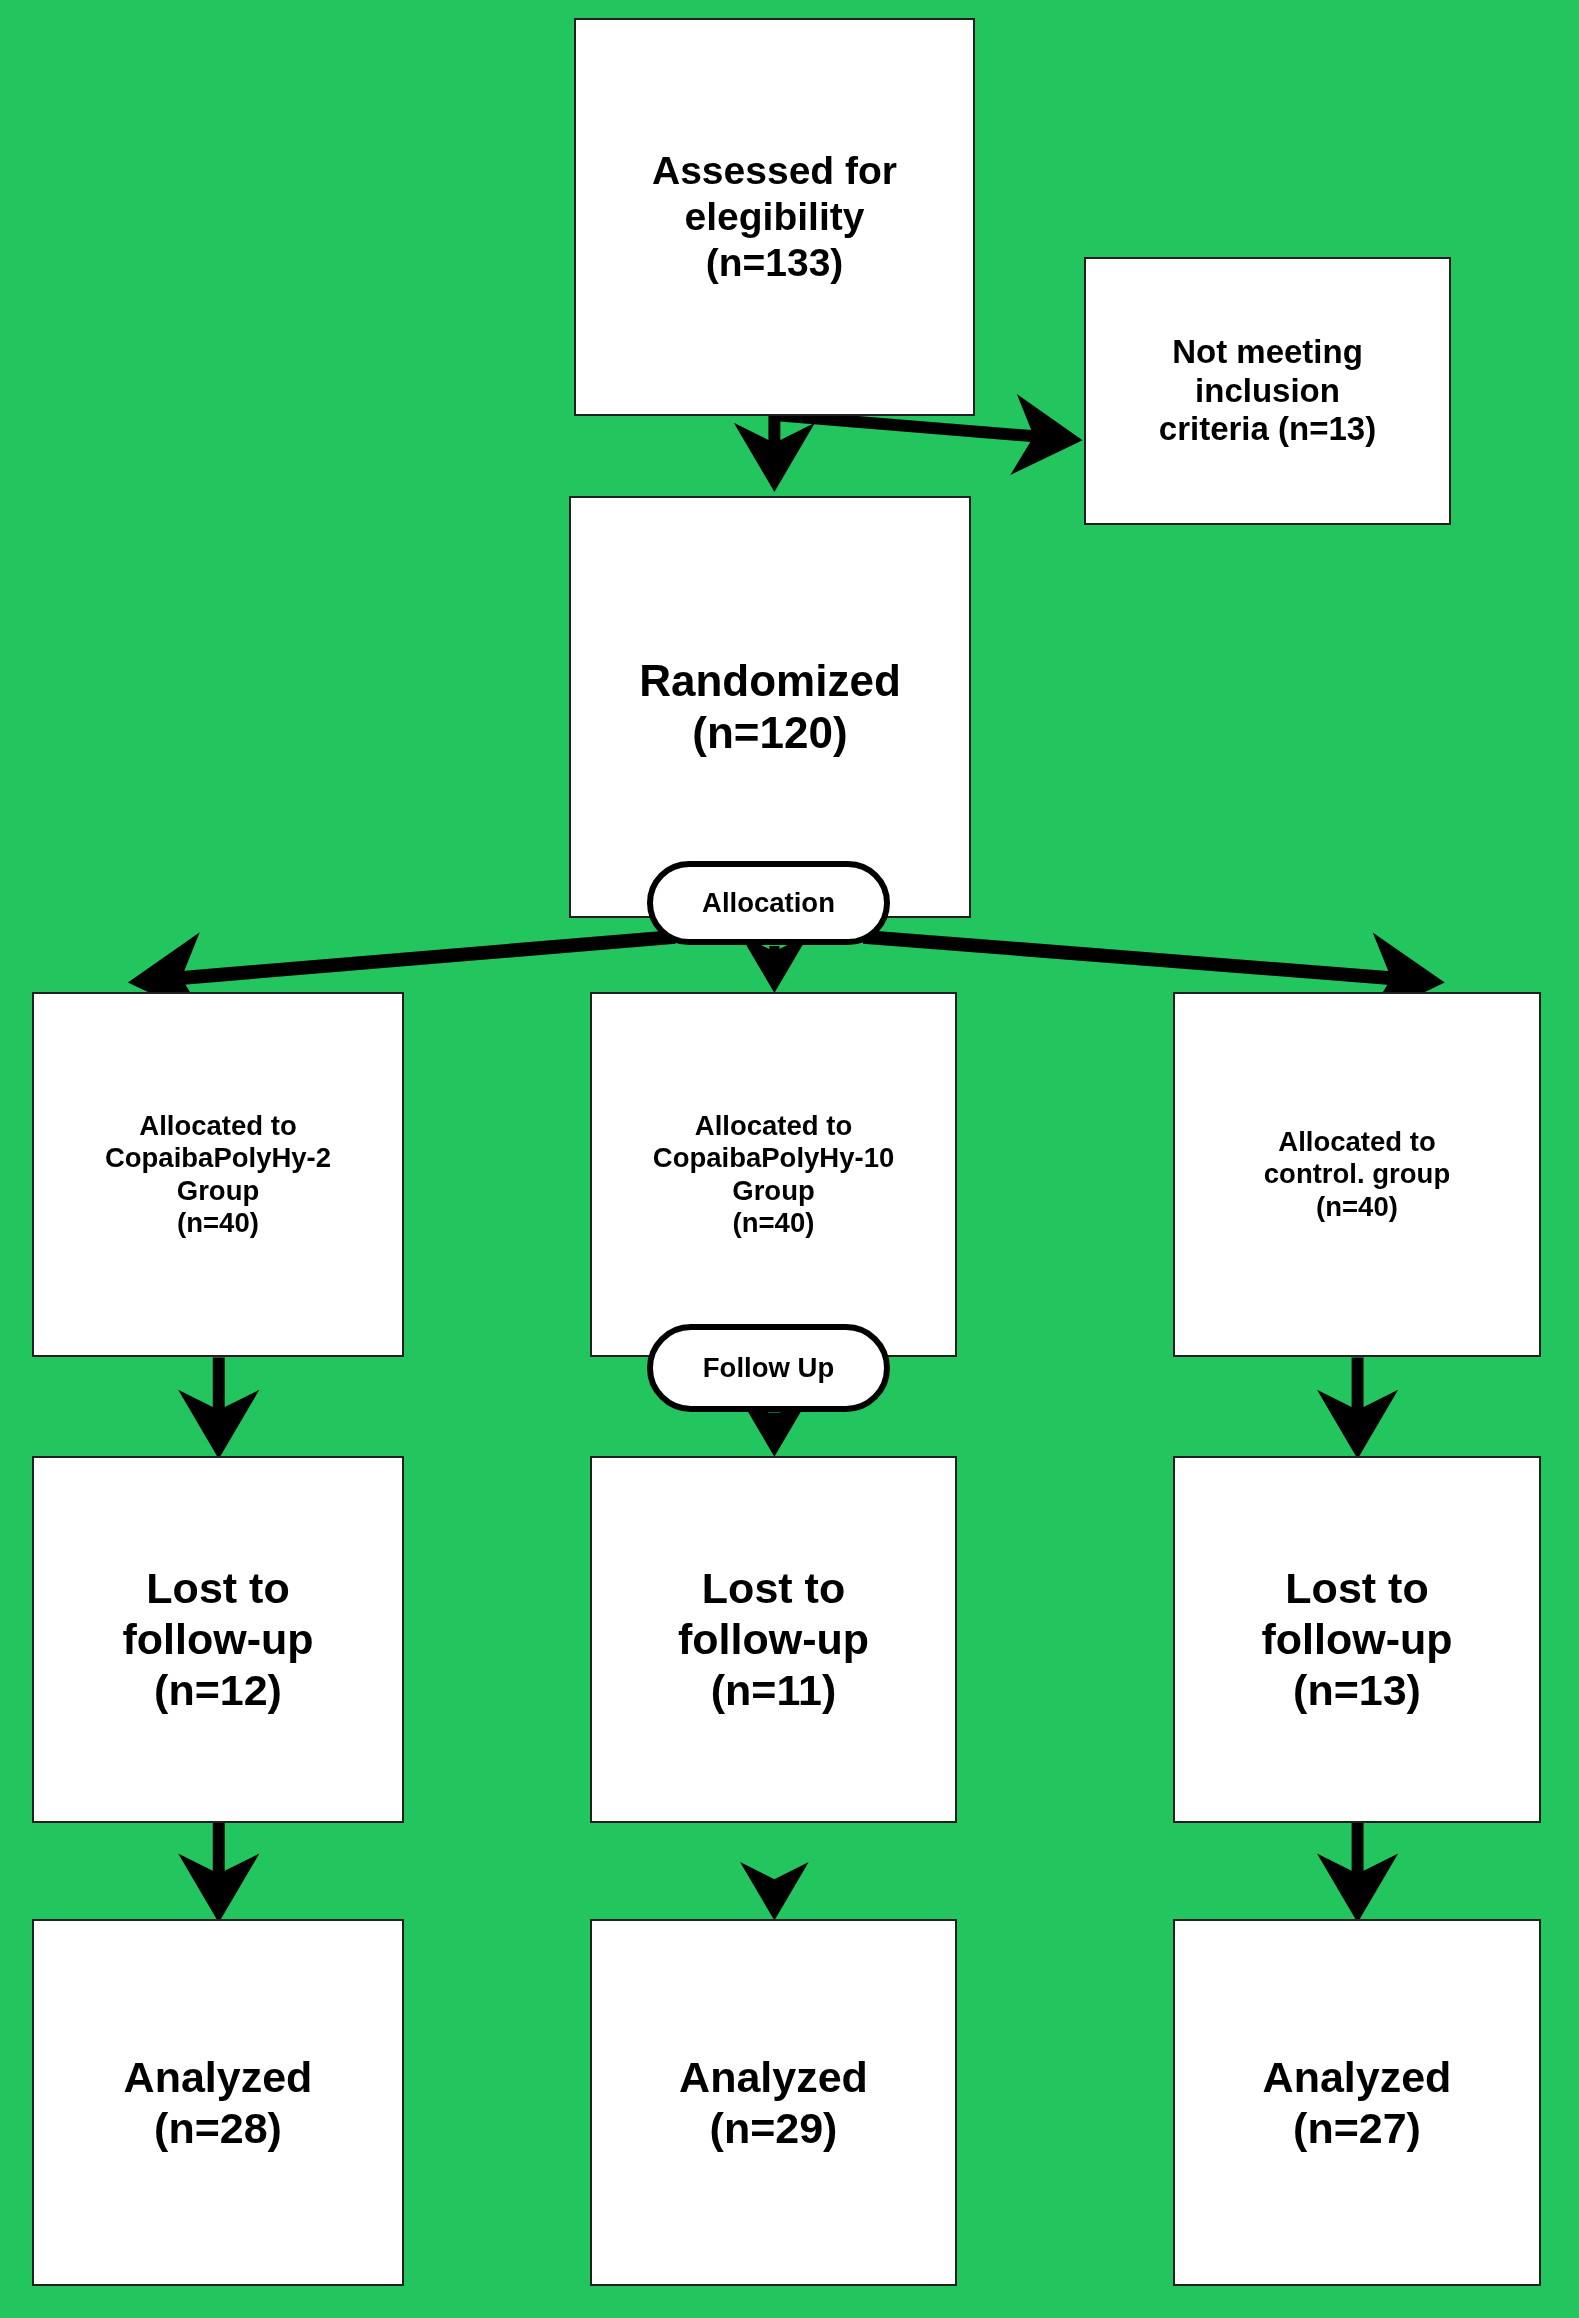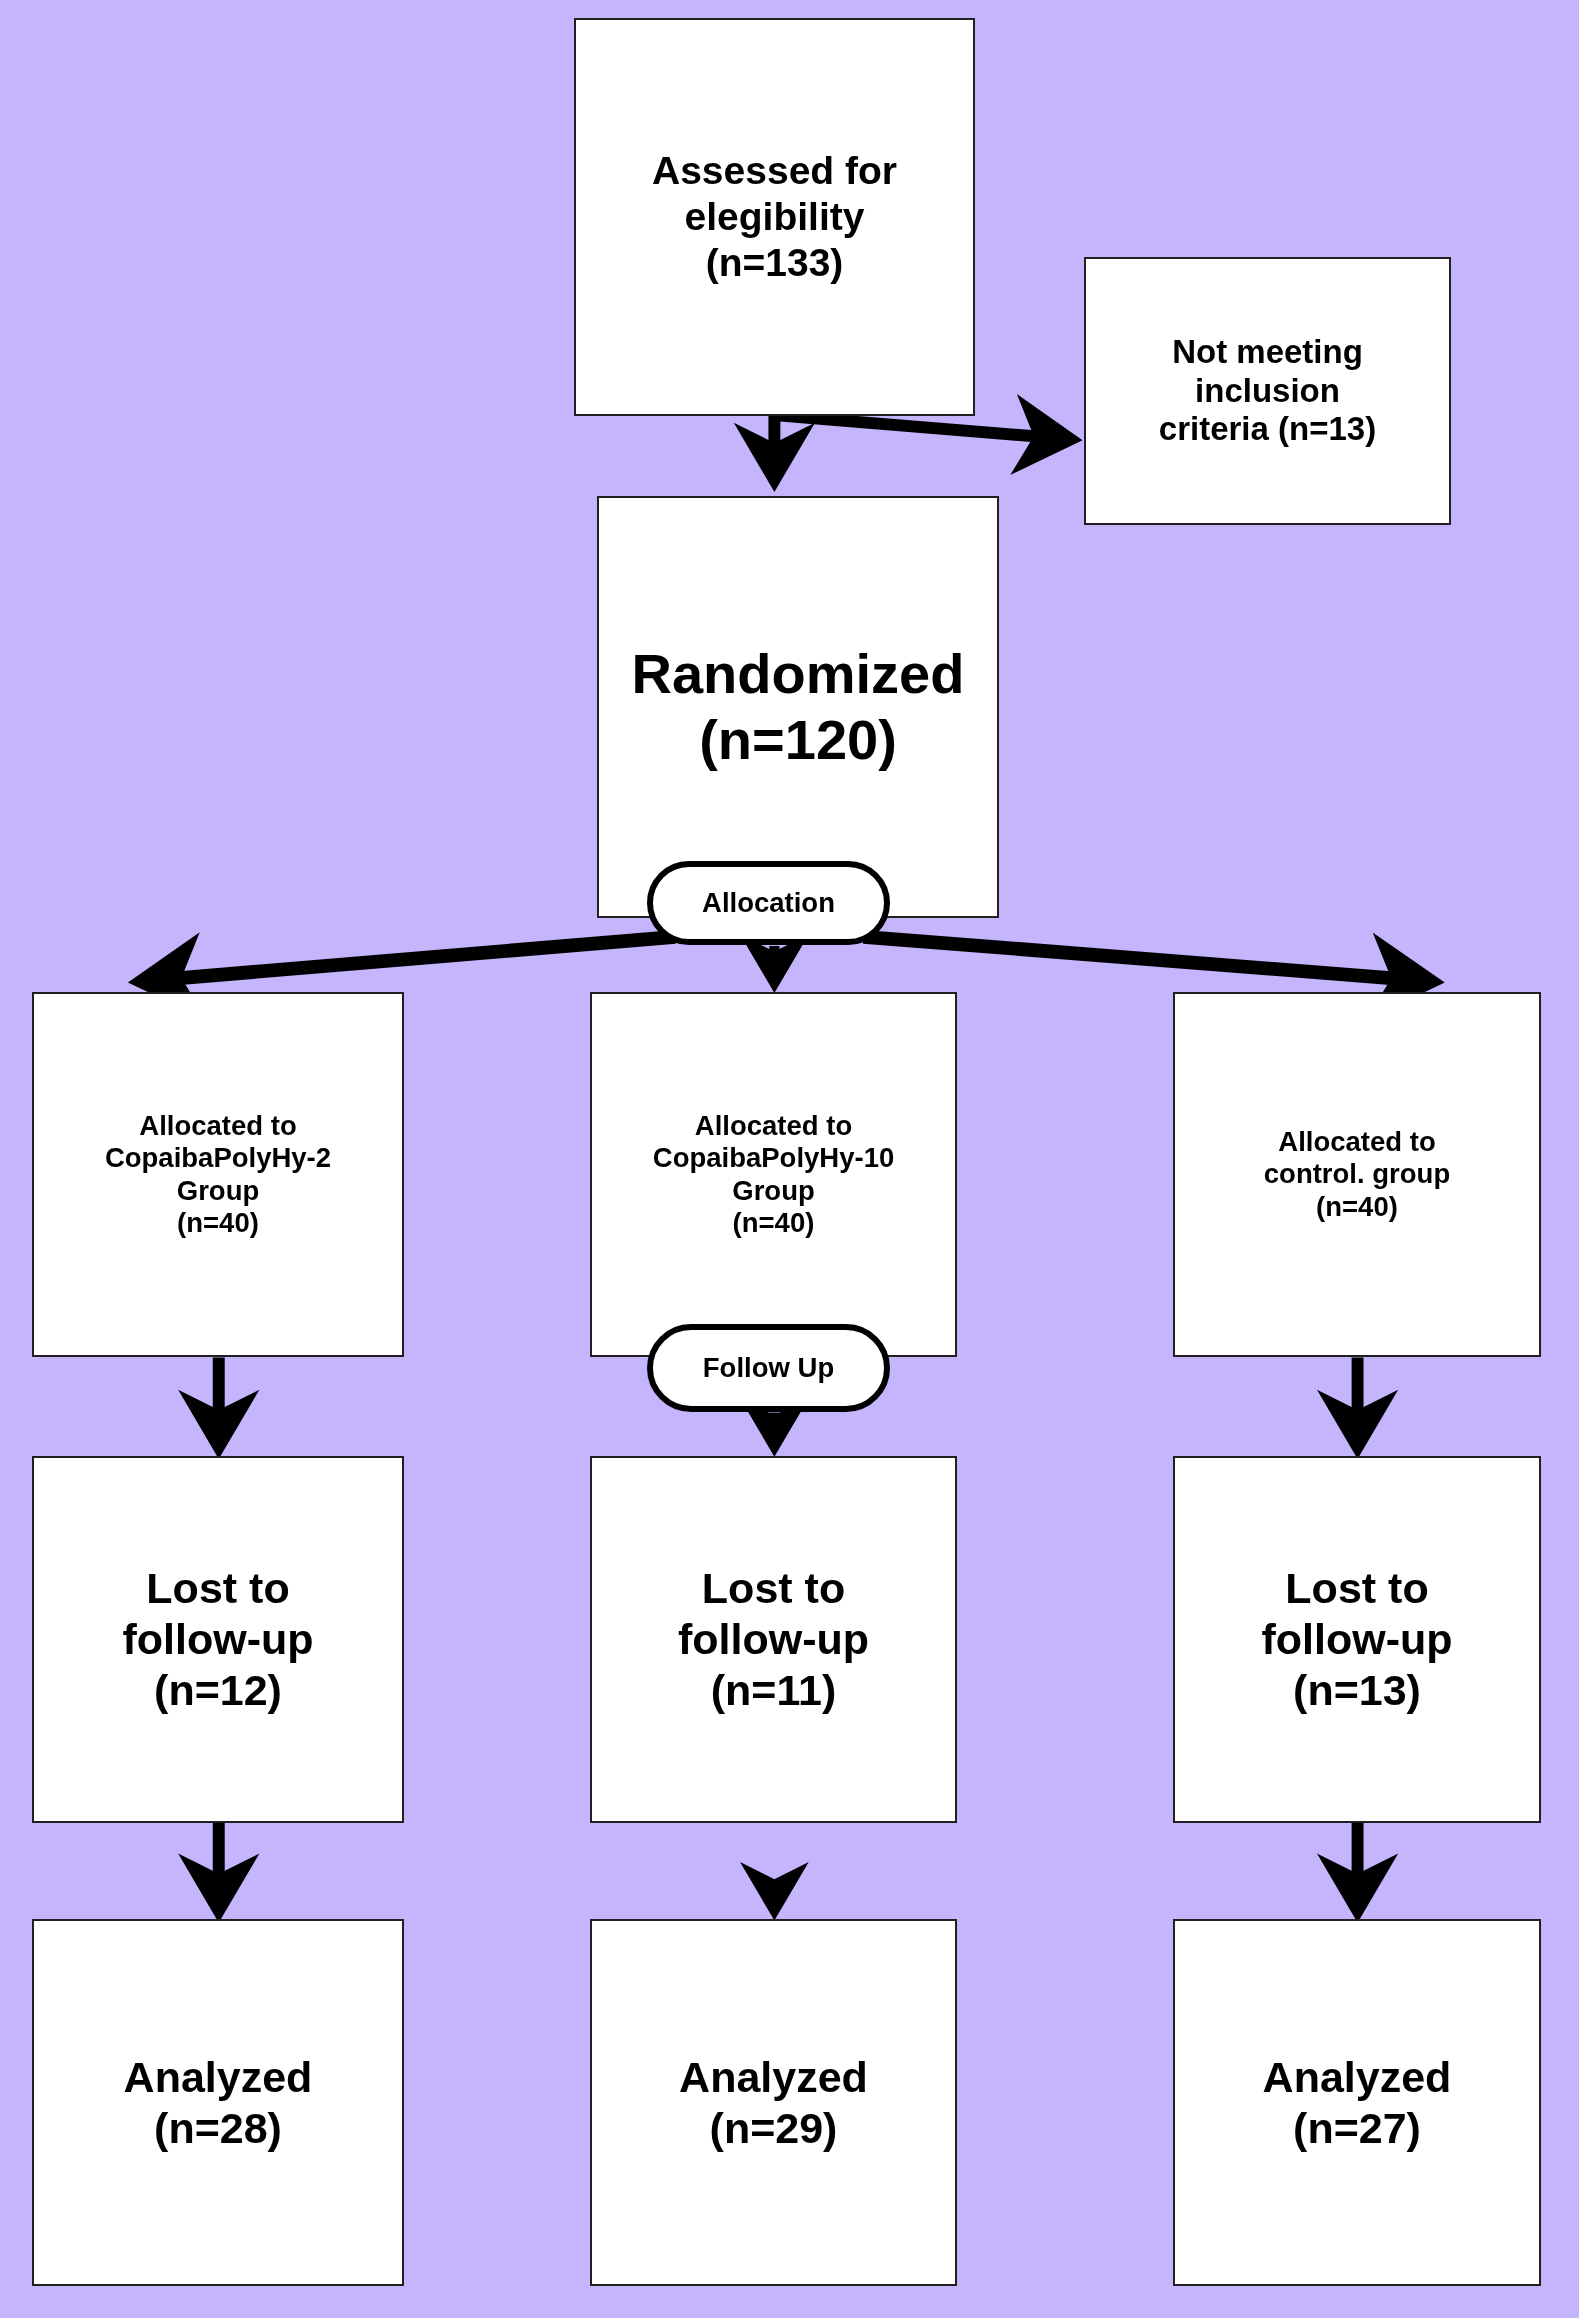--- a/index.html
+++ b/index.html
@@ -11,21 +11,21 @@
   body {
     width: 1580px;
     height: 2319px;
     font-family: "Liberation Sans", sans-serif;
     overflow: hidden;
   }
   #diagram-root {
     position: relative;
     width: 1580px;
     height: 2319px;
-    background: #c4b5fd;
+    background: #22c55e;
   }
   svg.flow-canvas {
     position: absolute;
     top: 0;
     left: 0;
     width: 1580px;
     height: 2319px;
   }
   .node-box {
     position: absolute;
@@ -59,21 +59,21 @@
     justify-content: center;
     text-align: center;
     color: #000000;
     font-weight: bold;
     z-index: 5;
   }
 
   
   #box-assessed   { left: 574px;  top: 18.4px;   width: 401px;  height: 398px; font-size: 39px; }
   #box-notmeeting { left: 1084px; top: 257px;  width: 367px;  height: 268px; font-size: 33px; }
-  #box-randomized { left: 569px;  top: 496px;  width: 402px;  height: 422px; font-size: 56px; margin-left: 28px; }
+  #box-randomized { left: 569px;  top: 496px;  width: 402px;  height: 422px; font-size: 44px; }
 
   #box-alloc-left  { left: 32px;   top: 992px; width: 372px; height: 365px; font-size: 27.5px; }
   #box-alloc-mid   { left: 590px;  top: 992px; width: 367px; height: 365px; font-size: 27.5px; }
   #box-alloc-right { left: 1173px; top: 992px; width: 368px; height: 365px; font-size: 27.5px; }
 
   #box-lost-left  { left: 32px;   top: 1456px; width: 372px; height: 367px; font-size: 43px; }
   #box-lost-mid   { left: 590px;  top: 1456px; width: 367px; height: 367px; font-size: 43px; }
   #box-lost-right { left: 1173px; top: 1456px; width: 368px; height: 367px; font-size: 43px; }
 
   #box-analyzed-left  { left: 32px;   top: 1919px; width: 372px; height: 367px; font-size: 43px; }

